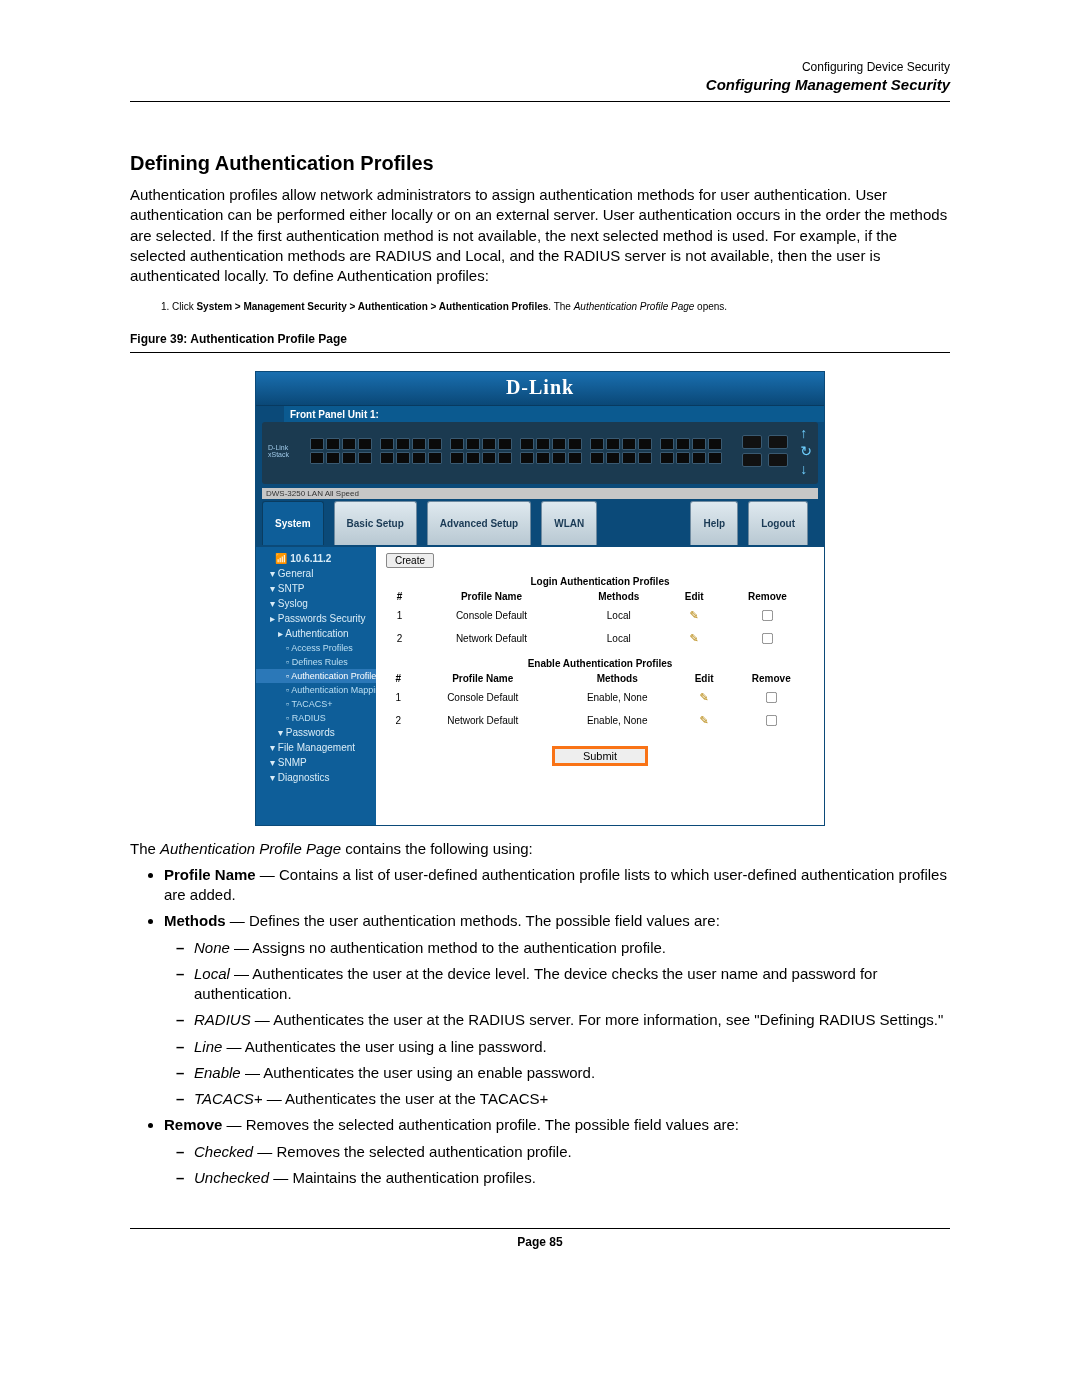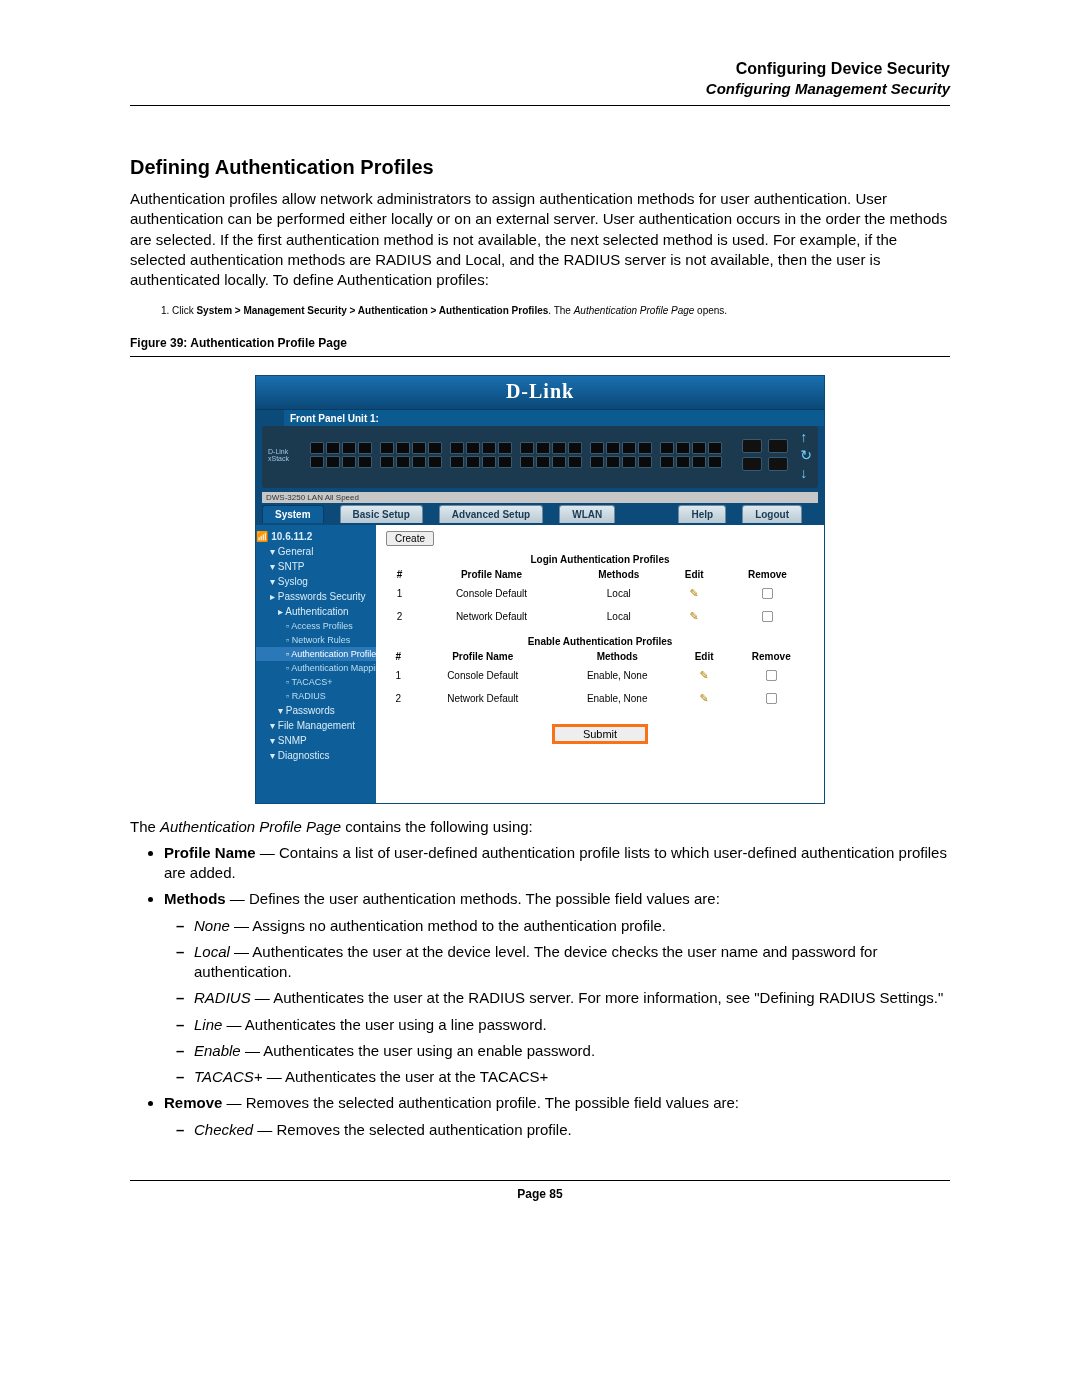--- a/index.html
+++ b/index.html
@@ -14,22 +14,22 @@
   .page {
     padding: 60px 130px 40px 130px;
     box-sizing: border-box;
     width: 1080px;
   }
   .hdr {
     text-align: right;
     margin-bottom: 6px;
   }
   .hdr-main {
-    font-weight: bold;
-    font-size: 16px;
+    font-weight: normal;
+    font-size: 12px;
   }
   .hdr-sub {
     font-style: italic;
     font-weight: bold;
     font-size: 15px;
     margin-top: 2px;
   }
   .hr {
     border: none;
     border-top: 1.5px solid #000;
@@ -133,45 +133,45 @@
     align-items: center;
     background: #0b4a79;
     padding: 2px 6px;
     gap: 0;
   }
   .tab {
     background: linear-gradient(#dfe9ef, #b8c8d2);
     color: #1a3a55;
     font-size: 10px;
     font-weight: bold;
-    padding: 3px 12px;
+    padding: 16px 12px;
     border: 1px solid #6e8aa0;
     border-bottom: none;
     border-radius: 3px 3px 0 0;
-    margin-right: 16px;
+    margin-right: 10px;
   }
   .tab.active {
     background: #0e5e99;
     color: #fff;
     border-color: #0a3c60;
   }
   .tabspacer { flex: 1; }
   .lower {
     display: flex;
     background: #fff;
     color: #000;
   }
   .sidebar {
     width: 120px;
     background: #0e5e99;
     color: #d9ecf7;
     font-size: 10px;
     padding: 4px 0 40px 0;
   }
-  .sidebar .ip { font-weight: bold; padding: 2px 0; }
+  .sidebar .ip { font-weight: bold; padding: 2px 19px; }
   .sidebar .node { padding: 2px 6px 2px 18px; white-space: nowrap; cursor: default; }
   .sidebar .node.lvl1 { padding-left: 14px; }
   .sidebar .node.lvl2 { padding-left: 22px; }
   .sidebar .node.lvl3 { padding-left: 30px; font-size: 9px; color:#bcdff3; }
   .sidebar .node.sel3 { color:#fff; background:#2b78b8; }
   .main {
     flex: 1;
     background: #fff;
     padding: 6px 10px 20px 10px;
     min-height: 210px;
@@ -363,21 +363,21 @@
 
       <div class="lower">
         <div class="sidebar">
           <div class="ip">📶 <span>10.6.11.2</span></div>
           <div class="node lvl1">▾ <span>General</span></div>
           <div class="node lvl1">▾ <span>SNTP</span></div>
           <div class="node lvl1">▾ <span>Syslog</span></div>
           <div class="node lvl1">▸ <span>Passwords Security</span></div>
           <div class="node lvl2">▸ <span>Authentication</span></div>
           <div class="node lvl3">▫ <span>Access Profiles</span></div>
-          <div class="node lvl3">▫ <span>Network Rules</span></div>
+          <div class="node lvl3">▫ <span>Defines Rules</span></div>
           <div class="node lvl3 sel3">▫ <span>Authentication Profiles</span></div>
           <div class="node lvl3">▫ <span>Authentication Mapping</span></div>
           <div class="node lvl3">▫ <span>TACACS+</span></div>
           <div class="node lvl3">▫ <span>RADIUS</span></div>
           <div class="node lvl2">▾ <span>Passwords</span></div>
           <div class="node lvl1">▾ <span>File Management</span></div>
           <div class="node lvl1">▾ <span>SNMP</span></div>
           <div class="node lvl1">▾ <span>Diagnostics</span></div>
         </div>
 
@@ -462,20 +462,21 @@
         <li><em class="term">RADIUS</em><span> — Authenticates the user at the RADIUS server. For more information, see "Defining RADIUS Settings."</span></li>
         <li><em class="term">Line</em><span> — Authenticates the user using a line password.</span></li>
         <li><em class="term">Enable</em><span> — Authenticates the user using an enable password.</span></li>
         <li><em class="term">TACACS+</em><span> — Authenticates the user at the TACACS+</span></li>
       </ul>
     </li>
     <li>
       <strong class="term">Remove</strong><span> — Removes the selected authentication profile. The possible field values are:</span>
       <ul class="sub">
         <li><em class="term">Checked</em><span> — Removes the selected authentication profile.</span></li>
+        <li><em class="term">Unchecked</em><span> — Maintains the authentication profiles.</span></li>
       </ul>
     </li>
   </ul>
 
   <hr class="footer-hr">
   <div class="footer">Page 85</div>
 
 </div>
 
 </body></html>

